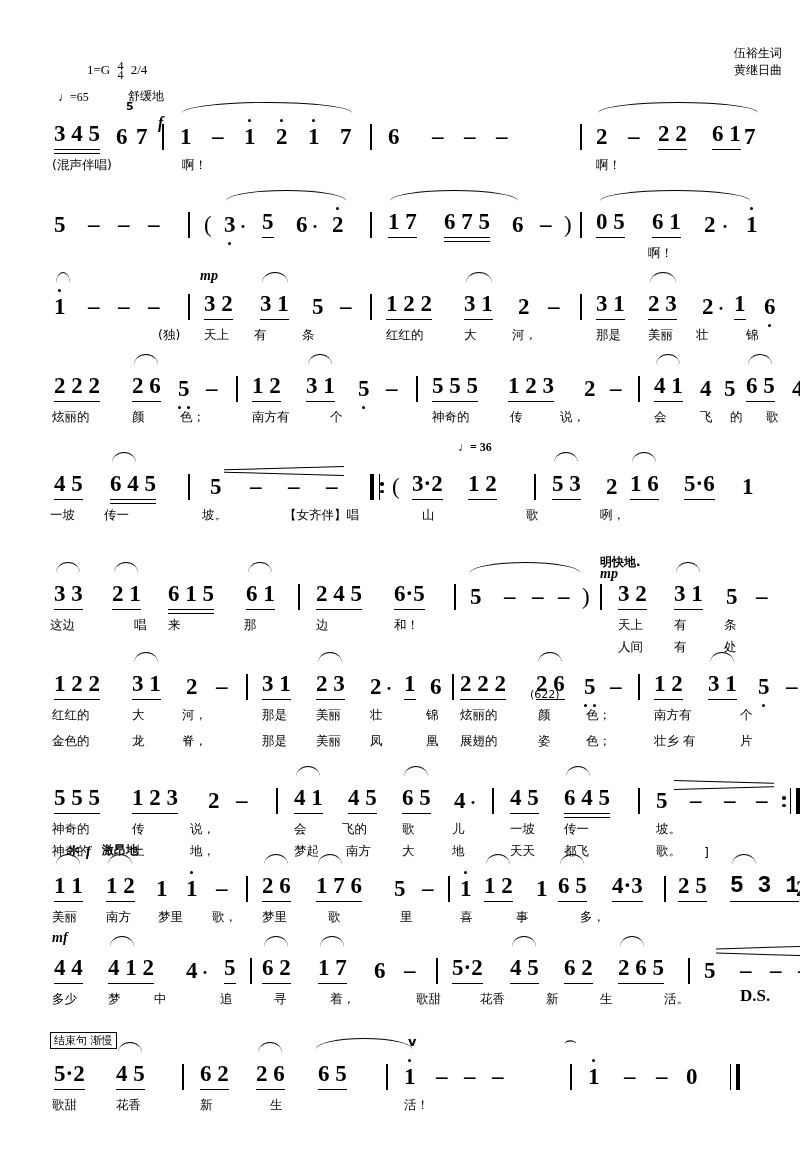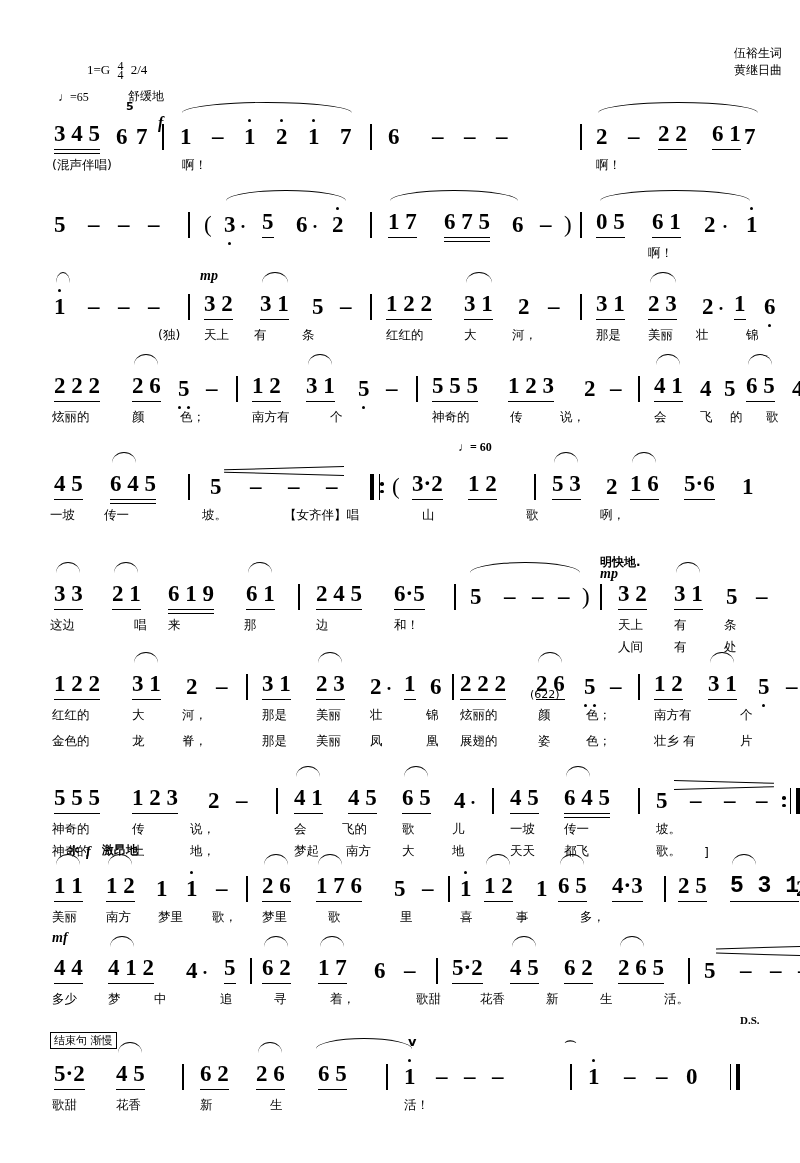--- a/index.html
+++ b/index.html
@@ -116,21 +116,21 @@
   .hair.dim::after{bottom:0;transform-origin:right center;transform:rotate(1.6deg);}
 
   
   .url{
     position:absolute;right:16px;bottom:8px;
     font-family:"DejaVu Sans",sans-serif;font-weight:bold;font-size:20px;
     letter-spacing:1px;
   }
   .url .w{color:#1144cc;}
   .url .k{color:#cc1111;}
-  .ds{position:absolute;font-family:"Liberation Serif",serif;font-size:11px;font-weight:bold;margin-top:28px;}
+  .ds{position:absolute;font-family:"Liberation Serif",serif;font-size:17px;font-weight:bold;}
   .boxed{
     position:absolute;border:1px solid #000;font-size:11px;
     font-family:"DejaVu Sans",sans-serif;padding:0 3px;
   }
   .tempo2{position:absolute;font-size:12px;font-family:"Liberation Serif",serif;}
   .paren{font-weight:normal;}
 </style>
 </head>
 <body>
 
@@ -305,21 +305,21 @@
       <span class="l" style="left:614px;">会</span>
       <span class="l" style="left:660px;">飞</span>
       <span class="l" style="left:690px;">的</span>
       <span class="l" style="left:726px;">歌</span>
 
     </div>
   </div>
 
   <div class="sys" style="top:462px;">
     <div class="notes">
-      <span class="tempo2" style="left:418px;top:-22px;">♩= 60</span>
+      <span class="tempo2" style="left:418px;top:-22px;">♩= 36</span>
       <span class="n u1" style="left:14px;">4 5</span>
       <span class="n u2" style="left:70px;">6 4 5</span>
       <span class="bar" style="left:148px;"></span>
       <span class="n" style="left:170px;">5</span>
       <span class="n" style="left:210px;">–</span>
       <span class="n" style="left:248px;">–</span>
       <span class="n" style="left:286px;">–</span>
       <span class="repL" style="left:330px;"></span>
       <span class="repDots" style="left:340px;">
           <i></i>
@@ -349,21 +349,21 @@
       <span class="l" style="left:560px;">咧，</span>
     </div>
   </div>
 
   <div class="sys" style="top:572px;">
     <div class="notes">
       <span class="expr" style="left:560px;top:-18px;">明快地.</span>
       <span class="dyn" style="left:560px;top:-6px;font-size:14px;">mp</span>
       <span class="n u1" style="left:14px;">3 3</span>
       <span class="n u1" style="left:72px;">2 1</span>
-      <span class="n u2" style="left:128px;">6 1 9</span>
+      <span class="n u2" style="left:128px;">6 1 5</span>
       <span class="n u1" style="left:206px;">6 1</span>
       <span class="bar" style="left:258px;"></span>
       <span class="n u1" style="left:276px;">2 4 5</span>
       <span class="n u1" style="left:354px;">6·5</span>
       <span class="bar" style="left:414px;"></span>
       <span class="n" style="left:430px;">5</span>
       <span class="n" style="left:464px;">–</span>
       <span class="n" style="left:492px;">–</span>
       <span class="n" style="left:518px;">–</span>
       <span class="n paren" style="left:542px;">)</span>

